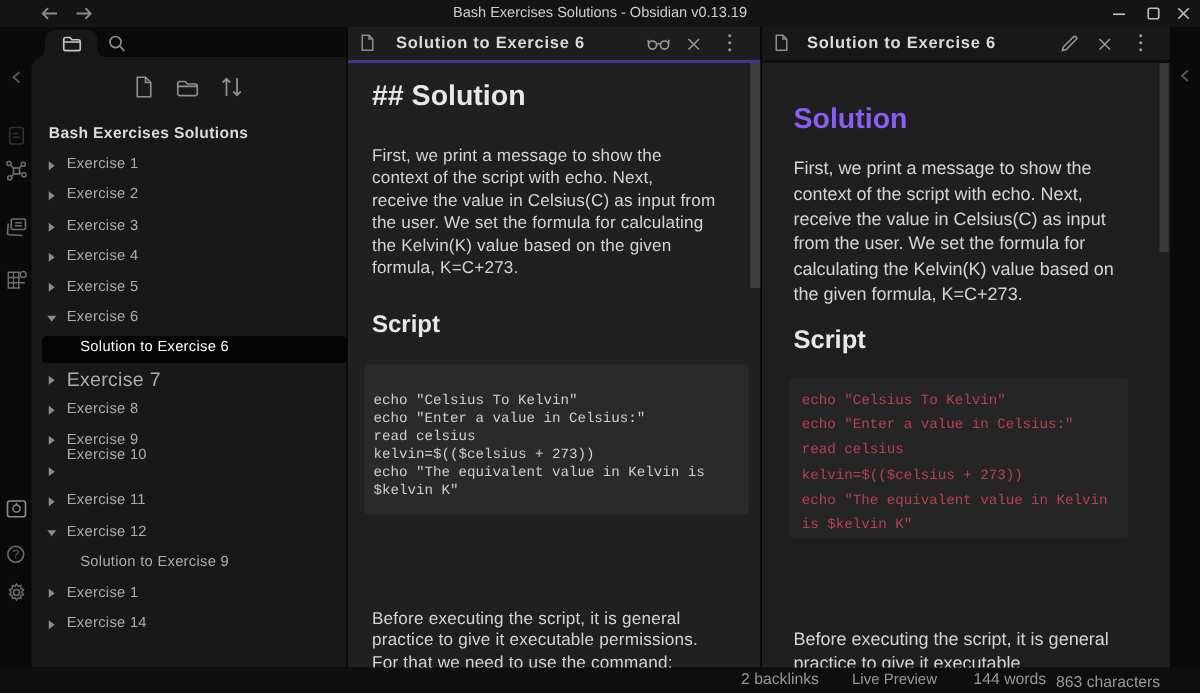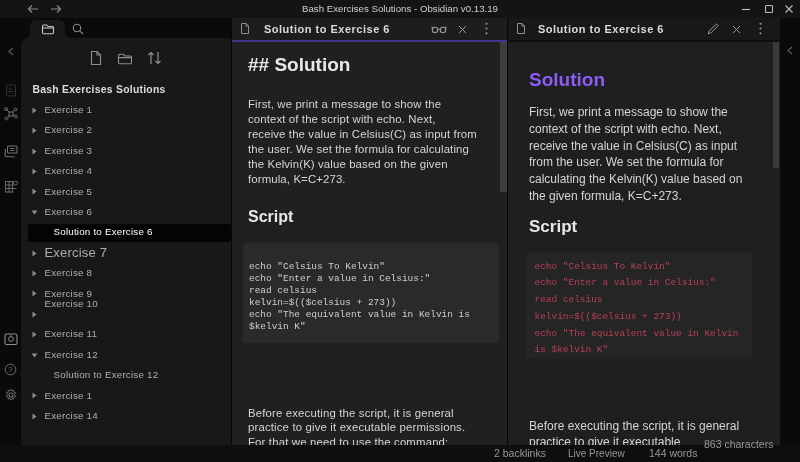--- a/index.html
+++ b/index.html
@@ -158,21 +158,21 @@
     </svg>
   <div class="t" style="left:44.5px;top:298px;font-size:9.8px;line-height:12px;letter-spacing:0.2px;color:#aeaeae;">Exercise 10</div>
   <svg style="left:31.5px;top:331.2px;" width="5" height="7" viewBox="0 0 5 7">
       <path d="M0.5 0.5 L4.5 3.5 L0.5 6.5 Z" fill="#8c8c8c"></path>
     </svg>
   <div class="t" style="left:44.5px;top:328.4px;font-size:9.8px;line-height:12px;letter-spacing:0.2px;color:#aeaeae;">Exercise 11</div>
   <svg style="left:31px;top:352.6px;" width="7" height="5" viewBox="0 0 7 5">
       <path d="M0.5 0.5 L6.5 0.5 L3.5 4.5 Z" fill="#8c8c8c"></path>
     </svg>
   <div class="t" style="left:44.5px;top:348.8px;font-size:9.8px;line-height:12px;letter-spacing:0.2px;color:#aeaeae;">Exercise 12</div>
-  <div class="t" style="left:53.5px;top:369.2px;font-size:9.8px;line-height:12px;letter-spacing:0.2px;color:#aeaeae;">Solution to Exercise 12</div>
+  <div class="t" style="left:53.5px;top:369.2px;font-size:9.8px;line-height:12px;letter-spacing:0.2px;color:#aeaeae;">Solution to Exercise 9</div>
   <svg style="left:31.5px;top:392.4px;" width="5" height="7" viewBox="0 0 5 7">
       <path d="M0.5 0.5 L4.5 3.5 L0.5 6.5 Z" fill="#8c8c8c"></path>
     </svg>
   <div class="t" style="left:44.5px;top:389.6px;font-size:9.8px;line-height:12px;letter-spacing:0.2px;color:#aeaeae;">Exercise 1</div>
   <svg style="left:31.5px;top:412.8px;" width="5" height="7" viewBox="0 0 5 7">
       <path d="M0.5 0.5 L4.5 3.5 L0.5 6.5 Z" fill="#8c8c8c"></path>
     </svg>
   <div class="t" style="left:44.5px;top:410.0px;font-size:9.8px;line-height:12px;letter-spacing:0.2px;color:#aeaeae;">Exercise 14</div>
 
   <div class="abs" style="left:230.5px;top:18px;width:1.5px;height:427px;background:#060606;"></div>
@@ -246,15 +246,15 @@
 
   <div class="abs" style="left:780px;top:18px;width:20px;height:427px;background:#0a0a0a;"></div>
   <svg style="left:786px;top:46px;" width="8" height="9" viewBox="0 0 8 9">
     <path d="M6 1 L2 4.5 L6 8" stroke="#5a5a5a" stroke-width="1.2" fill="none"></path>
   </svg>
 
   <div class="abs" style="left:0;top:445px;width:800px;height:17px;background:#0e0e0e;"></div>
   <div class="t" style="left:494px;top:445px;height:17px;line-height:17px;font-size:10.5px;color:#989898;">2 backlinks</div>
   <div class="t" style="left:568px;top:445px;height:17px;line-height:17px;font-size:10px;color:#989898;">Live Preview</div>
   <div class="t" style="left:649px;top:445px;height:17px;line-height:17px;font-size:10.5px;color:#989898;">144 words</div>
-  <div class="t" style="left:704px;top:436px;height:15px;line-height:17px;font-size:10.5px;color:#989898;">863 characters</div>
+  <div class="t" style="left:704px;top:447px;height:15px;line-height:17px;font-size:10.5px;color:#989898;">863 characters</div>
 
 </div>
 
 </body></html>

